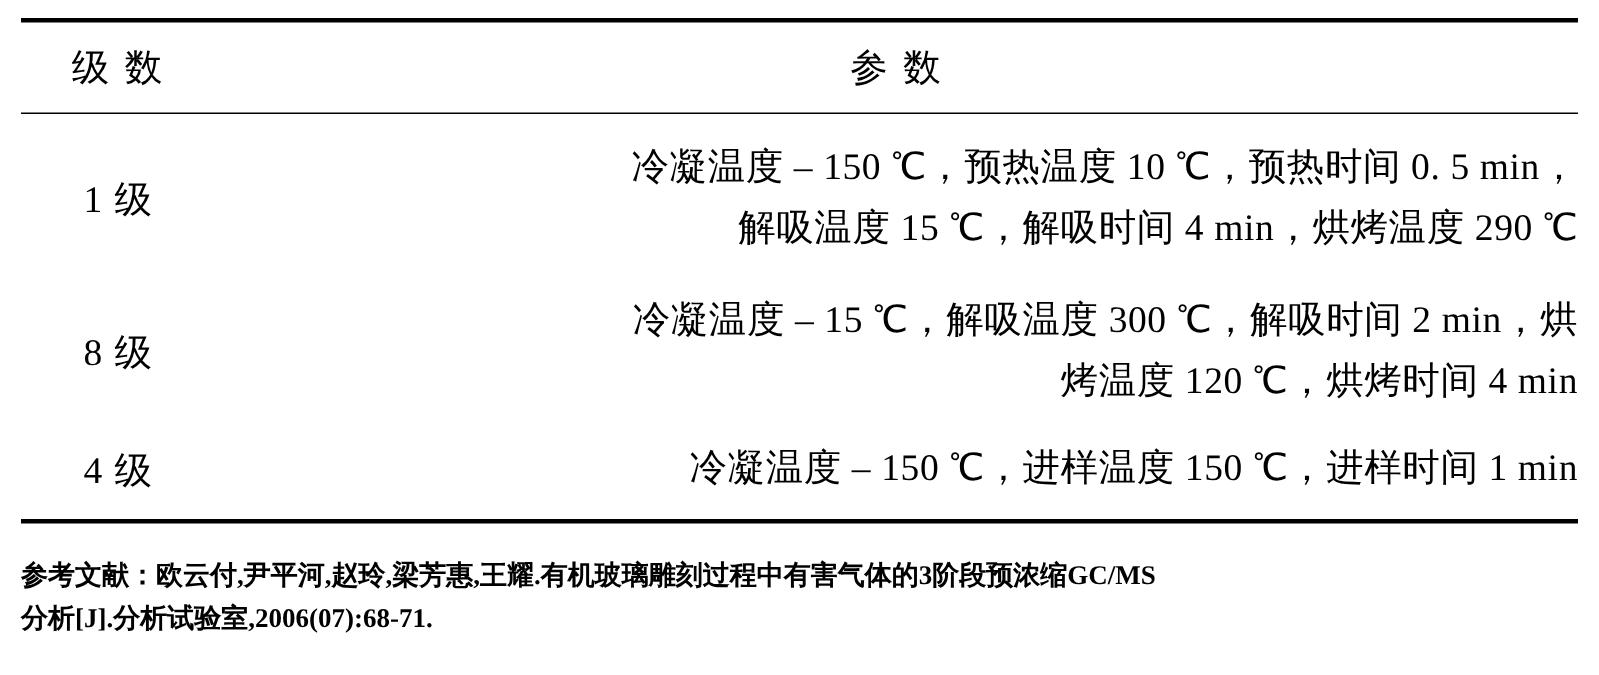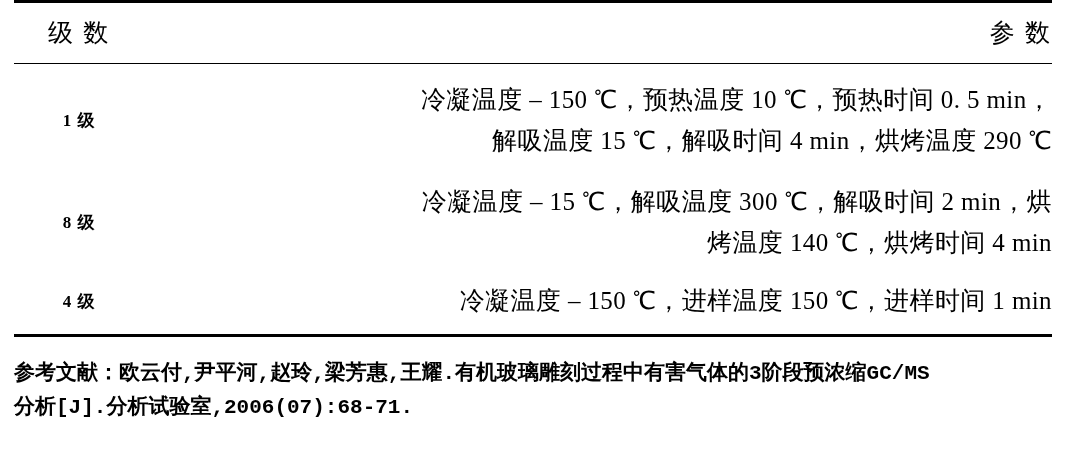--- a/index.html
+++ b/index.html
@@ -12,21 +12,21 @@
     background: #ffffff;
     font-family: "Liberation Serif", serif;
     color: #000000;
     overflow: hidden;
   }
   .page {
     position: relative;
     width: 1066px;
     height: 450px;
     box-sizing: border-box;
-    padding: 0 14px;
+    padding: 12px 14px;
   }
   table.data-table {
     width: 1038px;
     border-collapse: collapse;
     table-layout: fixed;
   }
   .rule-top {
     border-top: 3px solid #000;
   }
   .rule-mid {
@@ -45,41 +45,41 @@
     text-align: right;
     vertical-align: middle;
   }
   th {
     font-weight: normal;
     font-size: 25px;
     padding: 13px 0 14px 0;
     letter-spacing: 2px;
   }
   th.col-param {
+    text-align: center;
   }
   td.col-level {
-    font-size: 17px;
+    font-size: 25px;
     letter-spacing: 1px;
-    font-weight: bold;
   }
   td.col-param {
     font-size: 25px;
     line-height: 1.62;
     padding: 10px 0 10px 26px;
     letter-spacing: 0.4px;
   }
   tr.row-1 td { padding-top: 16px; padding-bottom: 8px; }
   tr.row-2 td { padding-top: 13px; padding-bottom: 8px; }
   tr.row-3 td { padding-top: 10px; padding-bottom: 12px; }
 
   .ref-block {
     margin-top: 16px;
-    font-family: Liberation Mono, monospace;
+    font-family: Liberation Serif, serif;
     font-weight: bold;
-    font-size: 21px;
+    font-size: 18px;
     line-height: 1.62;
     letter-spacing: 0px;
     color: #000;
     width: 1026px;
   }
   .spacer-below-rule {
     height: 4px;
   }
 </style>
 </head>
@@ -99,21 +99,21 @@
         <td class="col-level">1 级</td>
         <td class="col-param">
           <div>冷凝温度 – 150 ℃，预热温度 10 ℃，预热时间 0. 5 min，</div>
           <div>解吸温度 15 ℃，解吸时间 4 min，烘烤温度 290 ℃</div>
         </td>
       </tr>
       <tr class="row-2">
         <td class="col-level">8 级</td>
         <td class="col-param">
           <div>冷凝温度 – 15 ℃，解吸温度 300 ℃，解吸时间 2 min，烘</div>
-          <div>烤温度 140 ℃，烘烤时间 4 min</div>
+          <div>烤温度 120 ℃，烘烤时间 4 min</div>
         </td>
       </tr>
       <tr class="row-3">
         <td class="col-level">4 级</td>
         <td class="col-param">
           <div>冷凝温度 – 150 ℃，进样温度 150 ℃，进样时间 1 min</div>
         </td>
       </tr>
     </tbody>
   </table>

